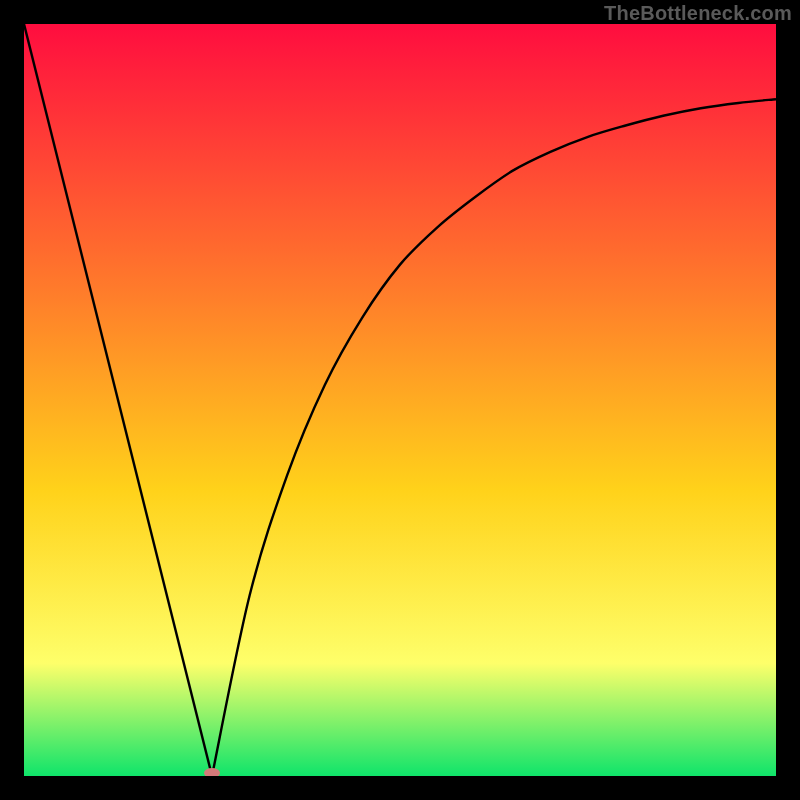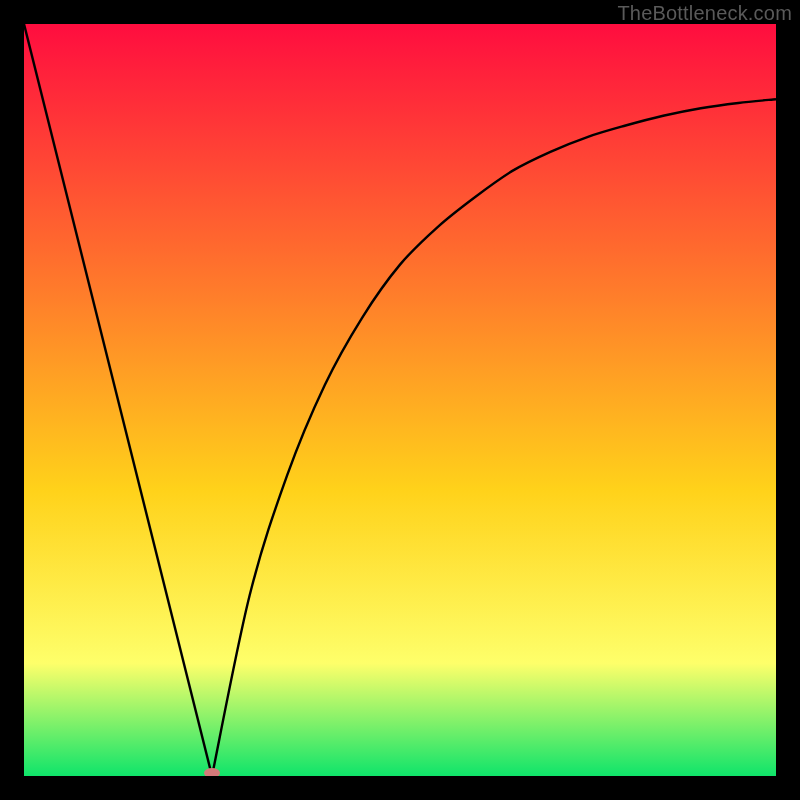--- a/index.html
+++ b/index.html
@@ -9,21 +9,21 @@
     height: 800px;
     overflow: hidden;
     background: #000;
     font-family: Arial, Helvetica, sans-serif;
   }
   .watermark {
     position: absolute;
     top: 2px;
     right: 8px;
     font-size: 20px;
-    font-weight: 400;
+    font-weight: 700;
     color: #5a5a5a;
     z-index: 10;
     letter-spacing: 0.2px;
   }
   .frame {
     position: absolute;
     top: 24px;
     left: 24px;
     width: 752px;
     height: 752px;

